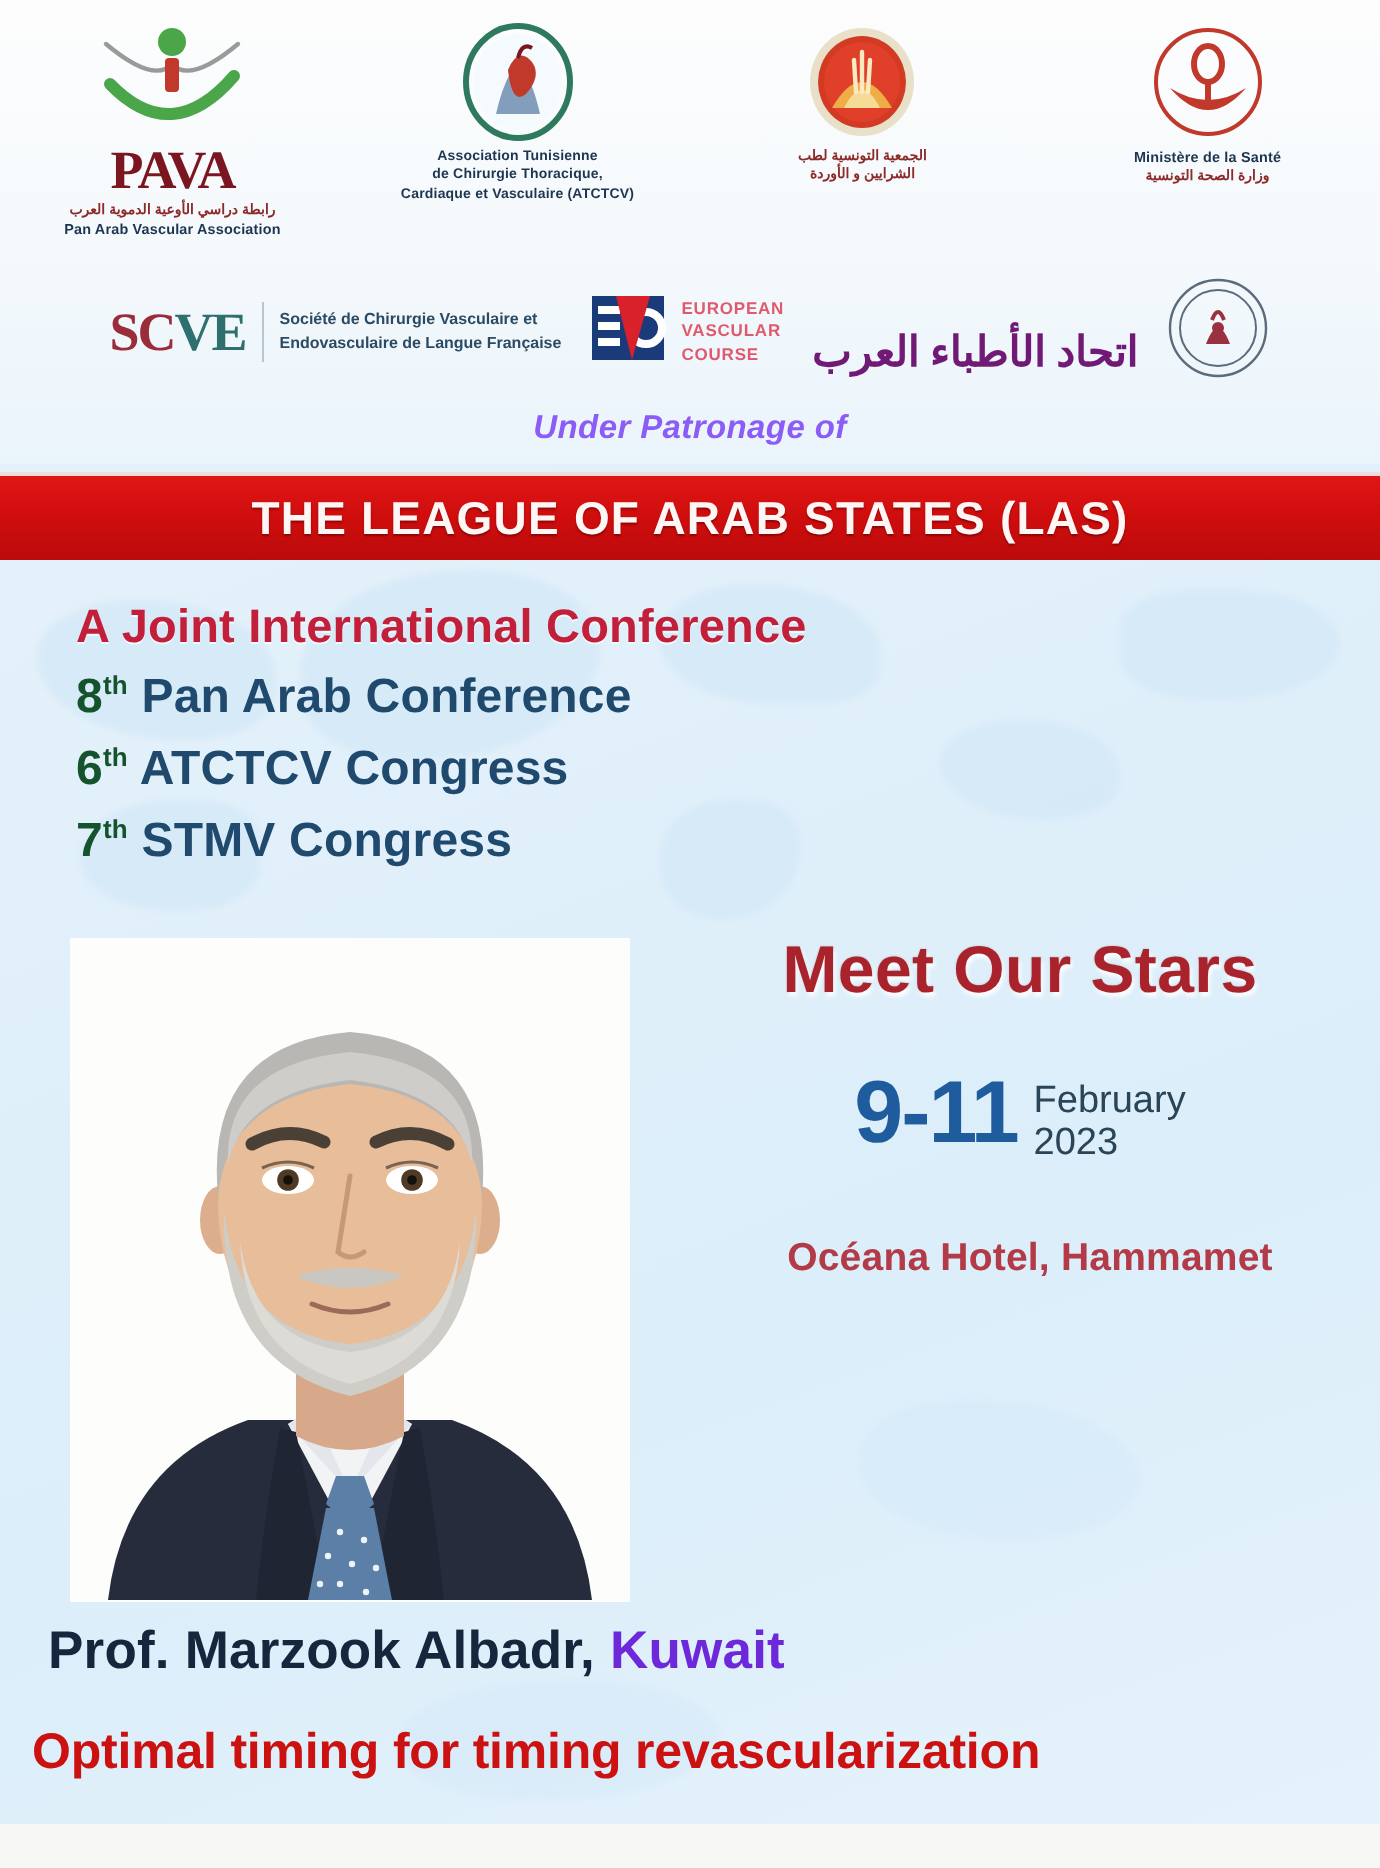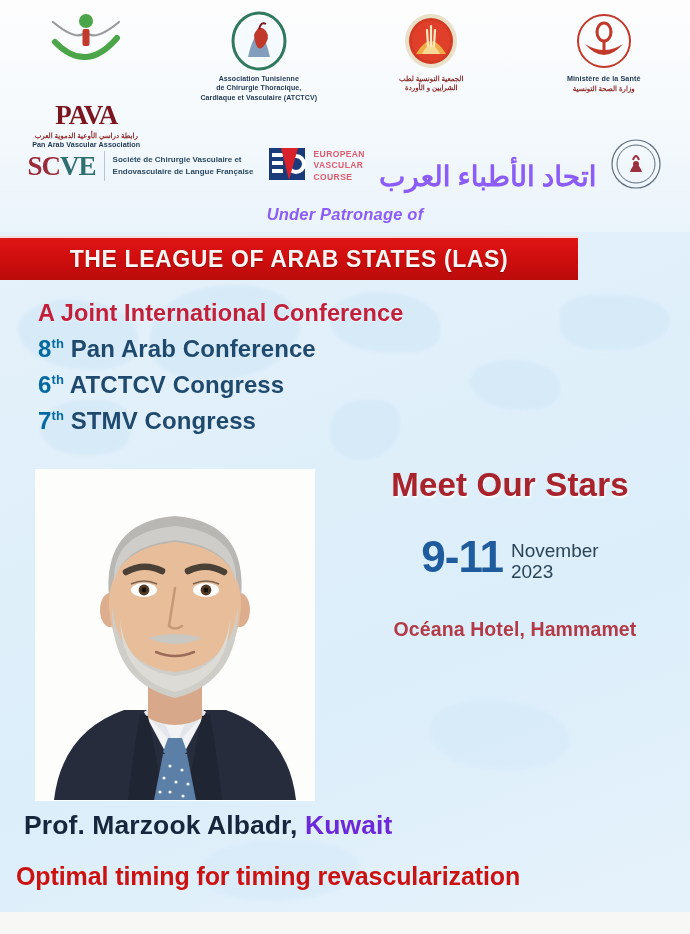--- a/index.html
+++ b/index.html
@@ -76,21 +76,20 @@
   .logo-caption .ar { color: #8d2a2a; font-size: 7px; display:block; }
   .logo-caption .ar-dark { color: #1d3551; font-size: 7px; display:block; }
 
   .pava-word {
     font-family: "Liberation Serif", serif;
     font-size: 27px;
     font-weight: bold;
     color: #7b1520;
     letter-spacing: -1px;
     line-height: 1;
-    margin-top: 30px;
   }
 
   
   .logo-row-2 {
     position: absolute;
     left: 0; top: 132px;
     width: 690px; height: 68px;
     display: flex;
     align-items: center;
     justify-content: center;
@@ -117,22 +116,22 @@
   .evc-wrap { display:flex; align-items:center; gap:6px; }
   .evc-sub {
     font-size: 8.5px;
     font-weight: bold;
     color: #e05a6e;
     line-height: 1.35;
     letter-spacing: .4px;
   }
   .arab-union {
     font-family: "Liberation Serif", serif;
-    font-size: 28px;
-    color: #8b5cf6;
+    font-size: 21px;
+    color: #701a75;
     direction: rtl;
     font-weight: bold;
     letter-spacing: -1px;
     margin-top: 20px;
   }
 
   
   .patronage {
     position: absolute;
     left: 0; top: 205px;
@@ -140,21 +139,21 @@
     text-align: center;
     font-size: 16.5px;
     font-style: italic;
     font-weight: bold;
     color: #8b5cf6;
     letter-spacing: .2px;
   }
   .las-banner {
     position: absolute;
     left: 0; top: 236px;
-    width: 578px; height: 42px;
+    width: 690px; height: 42px;
     background: linear-gradient(180deg,#e01616 0%, #cf0d0d 50%, #bb0b0b 100%);
     border-top: 2px solid #f0dede;
     display: flex; align-items: center; justify-content: center;
   }
   .las-banner .txt {
     color: #fdf6f4;
     font-size: 23px;
     font-weight: bold;
     letter-spacing: .6px;
     text-shadow: 0 1px 1px rgba(90,0,0,.55);
@@ -170,21 +169,21 @@
     text-shadow: 0 1px 0 rgba(255,255,255,.7);
   }
   .conf-line {
     font-size: 24px;
     font-weight: bold;
     color: #1f4a6d;
     margin-top: 8px;
     letter-spacing: .1px;
     white-space: nowrap;
   }
-  .conf-line .ord { color: #0369a1; }
+  .conf-line .ord { color: #14532d; }
   .conf-line .ord sup { font-size: 13px; }
 
   
   .portrait {
     position: absolute;
     left: 36px; top: 470px;
     width: 278px; height: 330px;
     background: #ffffff;
     overflow: hidden;
     box-shadow: 0 0 0 1px rgba(255,255,255,.9);
@@ -482,21 +481,21 @@
       <path d="M73 128 Q66 52 139 46 Q212 52 205 128 Q200 78 139 72 Q78 78 73 128 Z" fill="#b9b7b3"></path>
       <path d="M78 112 Q76 62 139 56 Q202 62 200 112 Q192 76 139 70 Q86 76 78 112 Z" fill="#cfcdc9"></path>
     </svg>
   </div>
 
   <div class="stars">Meet Our Stars</div>
 
   <div class="dates">
     <span class="range">9-11</span>
     <span class="my">
-      <div class="month">November</div>
+      <div class="month">February</div>
       <div class="year">2023</div>
     </span>
   </div>
 
   <div class="venue">Océana Hotel, Hammamet</div>
 
   <div class="speaker">
     <span>Prof. Marzook  Albadr,</span>
     <span class="country-name">Kuwait</span>
   </div>

